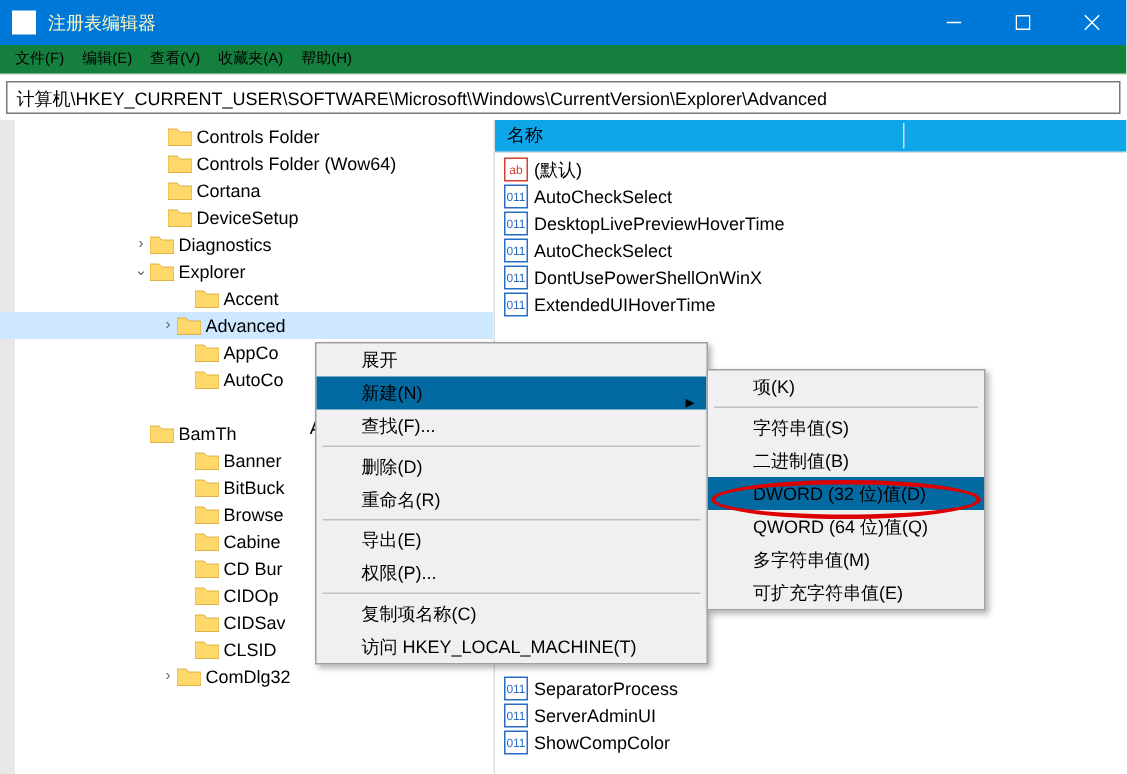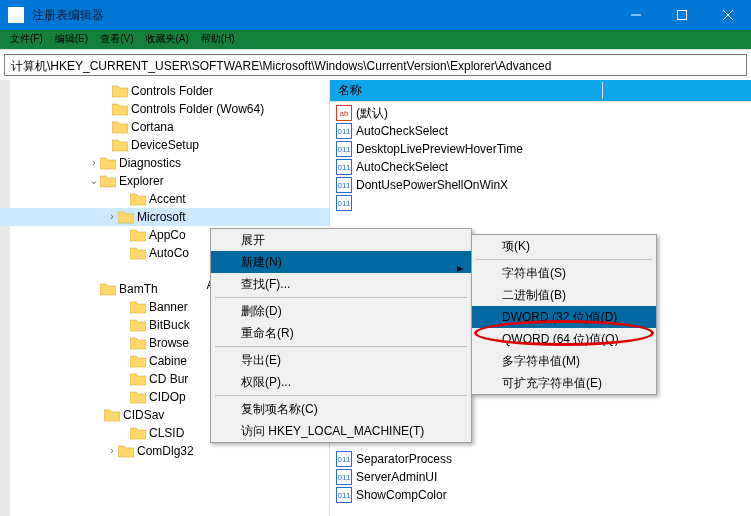--- a/index.html
+++ b/index.html
@@ -1,17 +1,17 @@
 <!DOCTYPE html>
 <html><head>
 <meta charset="utf-8">
 <style>
 * { box-sizing: border-box; font-family: "Microsoft YaHei", "Segoe UI", sans-serif; }
 body { margin: 0; background: #fff; overflow: hidden; width: 751px; height: 516px; }
-.titlebar { background: #0078d7; color: #0f172a; height: 30px; display: flex; align-items: center; font-size: 12px; }
+.titlebar { background: #0078d7; color: #fef9c3; height: 30px; display: flex; align-items: center; font-size: 12px; }
 .titlebar .icon { width: 16px; height: 16px; margin: 0 8px; background: #fff; display: inline-block; }
 .titlebar .title { flex: 1; }
 .titlebar .btns { display: flex; }
 .titlebar .btn { width: 46px; height: 30px; display: flex; align-items: center; justify-content: center; }
 .titlebar .btn svg { width: 10px; height: 10px; }
 .menubar { background: #15803d; height: 20px; display: flex; font-size: 10px; padding: 2px 4px; border-bottom: 1px solid #ddd; }
 .menubar span { padding: 0 6px; }
 .address { padding: 2px 6px; border: 1px solid #7a7a7a; margin: 4px; font-size: 12px; height: 22px; line-height: 18px; }
 .main { display: flex; height: calc(516px - 30px - 20px - 30px); }
 .tree { width: 330px; border-right: 1px solid #ddd; overflow: hidden; font-size: 12px; padding-top: 2px; position: relative;}
@@ -141,21 +141,21 @@
           </span>
           <span class="treeline">Accent</span>
         </div>
         <div class="row sel" style="padding-left: 106px;">
           <span class="expander">›</span>
           <span class="folder">
             <svg viewBox="0 0 16 14">
               <path d="M0 2 L6 2 L8 4 L16 4 L16 13 L0 13 Z" fill="#ffd86b" stroke="#d4a020" stroke-width="0.5"></path>
             </svg>
           </span>
-          <span class="treeline">Microsoft</span>
+          <span class="treeline">Advanced</span>
         </div>
         <div class="row" style="padding-left: 118px;">
           <span class="expander"></span>
           <span class="folder">
             <svg viewBox="0 0 16 14">
               <path d="M0 2 L6 2 L8 4 L16 4 L16 13 L0 13 Z" fill="#ffd86b" stroke="#d4a020" stroke-width="0.5"></path>
             </svg>
           </span>
           <span class="treeline">AppCo</span>
         </div>
@@ -233,21 +233,21 @@
         </div>
         <div class="row" style="padding-left: 118px;">
           <span class="expander"></span>
           <span class="folder">
             <svg viewBox="0 0 16 14">
               <path d="M0 2 L6 2 L8 4 L16 4 L16 13 L0 13 Z" fill="#ffd86b" stroke="#d4a020" stroke-width="0.5"></path>
             </svg>
           </span>
           <span class="treeline">CIDOp</span>
         </div>
-        <div class="row" style="padding-left: 92px;">
+        <div class="row" style="padding-left: 118px;">
           <span class="expander"></span>
           <span class="folder">
             <svg viewBox="0 0 16 14">
               <path d="M0 2 L6 2 L8 4 L16 4 L16 13 L0 13 Z" fill="#ffd86b" stroke="#d4a020" stroke-width="0.5"></path>
             </svg>
           </span>
           <span class="treeline">CIDSav</span>
         </div>
         <div class="row" style="padding-left: 118px;">
           <span class="expander"></span>
@@ -289,20 +289,21 @@
         <div class="val-row">
           <span class="val-icon num">011</span>
           <span>AutoCheckSelect</span>
         </div>
         <div class="val-row">
           <span class="val-icon num">011</span>
           <span>DontUsePowerShellOnWinX</span>
         </div>
         <div class="val-row">
           <span class="val-icon num">011</span>
+          <span>ExtendedUIHoverTime</span>
         </div>
         <div class="val-row" style="margin-top: 238px;">
           <span class="val-icon num">011</span>
           <span>SeparatorProcess</span>
         </div>
         <div class="val-row">
           <span class="val-icon num">011</span>
           <span>ServerAdminUI</span>
         </div>
         <div class="val-row">
@@ -321,21 +322,21 @@
     <div class="item"><span>删除(D)</span></div>
     <div class="item"><span>重命名(R)</span></div>
     <div class="sep"></div>
     <div class="item"><span>导出(E)</span></div>
     <div class="item"><span>权限(P)...</span></div>
     <div class="sep"></div>
     <div class="item"><span>复制项名称(C)</span></div>
     <div class="item"><span>访问 HKEY_LOCAL_MACHINE(T)</span></div>
   </div>
 
-<div class="ctxmenu" id="ctx2" style="left:471px; top:234px; width:186px;">
+<div class="ctxmenu" id="ctx2" style="left:471px; top:246px; width:186px;">
     <div class="item"><span>项(K)</span></div>
     <div class="sep"></div>
     <div class="item"><span>字符串值(S)</span></div>
     <div class="item"><span>二进制值(B)</span></div>
     <div class="item hover"><span>DWORD (32 位)值(D)</span></div>
     <div class="item"><span>QWORD (64 位)值(Q)</span></div>
     <div class="item"><span>多字符串值(M)</span></div>
     <div class="item"><span>可扩充字符串值(E)</span></div>
   </div>
 

